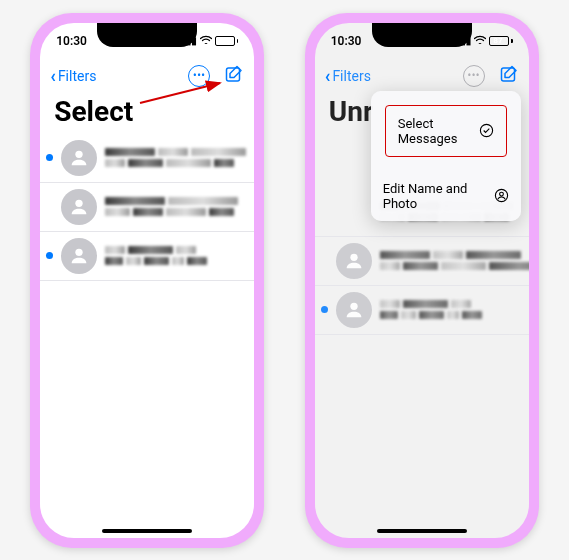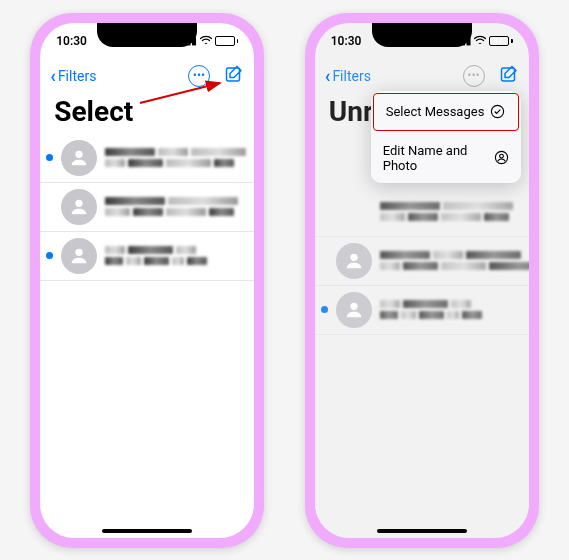--- a/index.html
+++ b/index.html
@@ -208,21 +208,21 @@
     display: flex;
     align-items: center;
     justify-content: space-between;
     padding: 10px 12px;
     font-size: 13px;
     border-bottom: 0.5px solid rgba(0,0,0,0.1);
   }
   .popup-item:last-child { border-bottom: none; justify-content: center; }
   .popup-item.highlighted {
     border: 1.5px solid #d40000;
-    margin: 2px;
+    margin: 14px;
     border-radius: 4px;
   }
   .popup-icon {
     width: 16px;
     height: 16px;
     display: flex;
     align-items: center;
     justify-content: center;
   }
   .screen.dimmed-bg {

